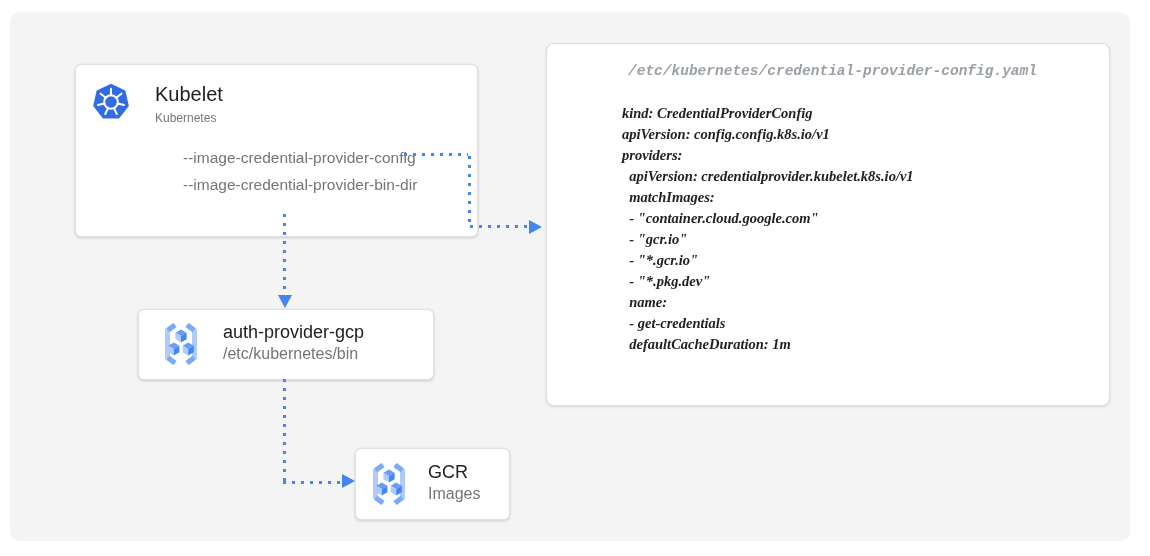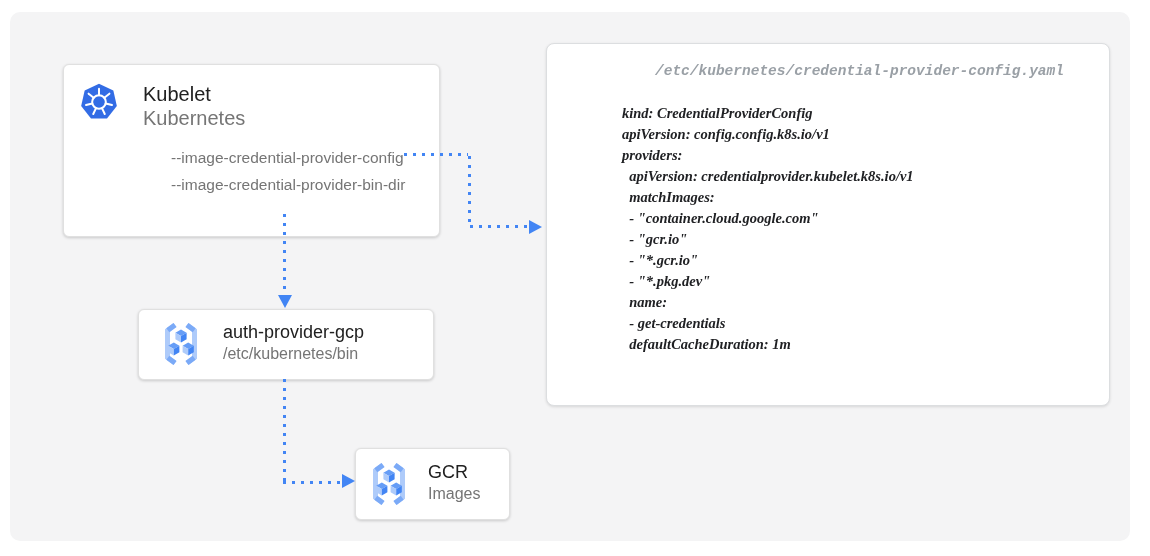--- a/index.html
+++ b/index.html
@@ -2,40 +2,40 @@
 <html><head>
 <meta charset="utf-8">
 <style>
   html,body{margin:0;padding:0;background:#ffffff;}
   .stage{position:relative;width:1150px;height:556px;background:#ffffff;overflow:hidden;
          font-family:"Liberation Sans",sans-serif;}
   .bg-panel{position:absolute;left:10px;top:12px;width:1120px;height:529px;
             background:#f4f4f5;border-radius:10px;}
   .card{position:absolute;background:#ffffff;border:1px solid #e0e0e0;border-radius:6px;
         box-shadow:0 1px 3px rgba(0,0,0,0.18);}
-  .kubelet-card{left:63px;top:64px;width:375px;height:171px;}
+  .kubelet-card{left:75px;top:64px;width:375px;height:171px;padding-left:26px;}
   .auth-card{left:138px;top:309px;width:294px;height:69px;}
   .gcr-card{left:355px;top:448px;width:153px;height:70px;}
   .code-panel{position:absolute;left:546px;top:43px;width:564px;height:363px;background:#ffffff;
               border:1px solid #dcdee0;border-radius:8px;box-shadow:0 1px 3px rgba(0,0,0,0.12);
               box-sizing:border-box;}
   .node-icon{position:absolute;}
   .k8s-icon{left:15px;top:17px;}
   .auth-icon{left:18px;top:10px;}
   .gcr-icon{left:9px;top:11px;}
   .node-title{font-size:20px;color:#212121;line-height:25px;}
-  .node-sub{font-size:20px;color:#757575;line-height:23px;}
+  .node-sub{font-size:12px;color:#757575;line-height:23px;}
   .sm .node-title{font-size:18px;line-height:22px;}
   .sm .node-sub{font-size:16px;line-height:21px;}
   .kubelet-text{position:absolute;left:79px;top:17px;}
   .auth-text{position:absolute;left:84px;top:11px;}
   .gcr-text{position:absolute;left:72px;top:12px;}
   .kubelet-flags{position:absolute;left:79px;top:80px;}
   .flag{font-size:15.5px;color:#757575;line-height:26.5px;white-space:pre;margin-left:28px;}
-  .code-header{margin:17px 20px 0 108px;font-family:"Liberation Mono",monospace;
+  .code-header{margin:17px 20px 0 81px;font-family:"Liberation Mono",monospace;
                font-style:italic;font-weight:bold;font-size:14.5px;line-height:20px;color:#9aa0a6;
                white-space:pre;}
   .code-lines{margin:22px 10px 0 75px;}
   .code-line{font-family:Liberation Serif, serif;font-style:italic;font-weight:bold;
              font-size:14.5px;line-height:21px;color:#202124;white-space:pre;}
   
   .dot-h{position:absolute;height:3px;
          background-image:repeating-linear-gradient(to right,#4285f4 0 3px,transparent 3px 9px);}
   .dot-v{position:absolute;width:3px;
          background-image:repeating-linear-gradient(to bottom,#4285f4 0 3px,transparent 3px 9px);}

